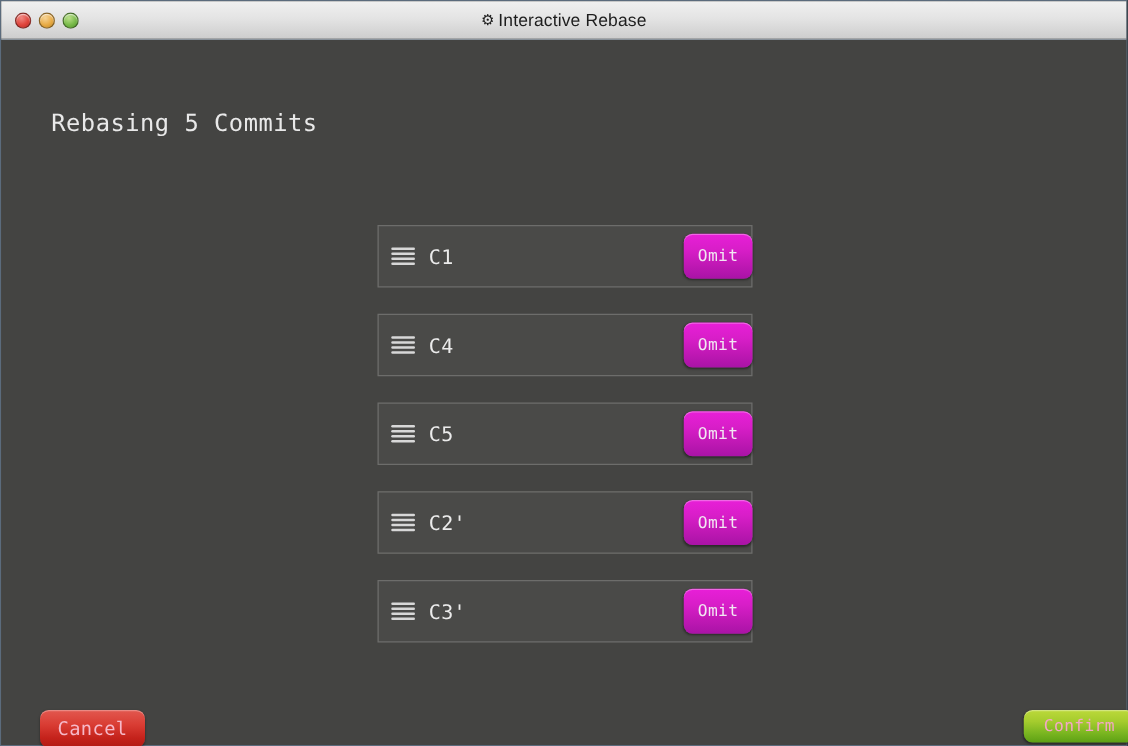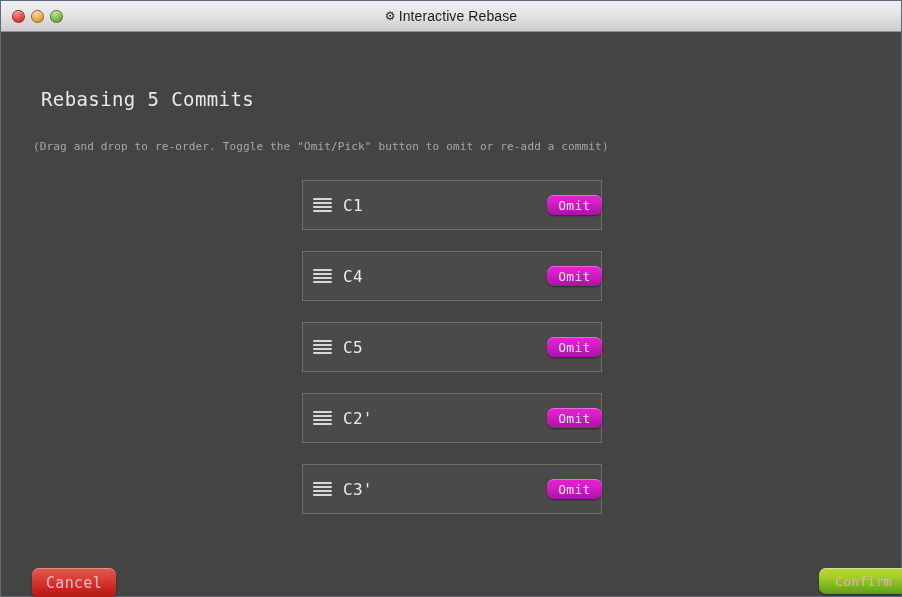--- a/index.html
+++ b/index.html
@@ -134,21 +134,21 @@
     font-size: 16px;
     color: #ebebeb;
     letter-spacing: .3px;
   }
   .omit-button {
     position: absolute;
     right: -1px;
     top: 50%;
     transform: translateY(-50%);
     width: 55px;
-    height: 20px;
+    height: 36px;
     box-sizing: border-box;
     border: 0;
     border-radius: 7px;
     background: linear-gradient(to bottom, #e81fd8 0%, #d81ec8 35%, #bf18b4 70%, #a913a6 100%);
     color: #f2e7f2;
     font-family: "DejaVu Sans Mono", "Liberation Mono", monospace;
     font-size: 13px;
     letter-spacing: .3px;
     cursor: pointer;
     box-shadow: 0 1px 2px rgba(0,0,0,0.45),
@@ -206,21 +206,20 @@
       <span class="light green"></span>
     </div>
     <div class="title-text">
       <span class="gear-ico">⚙</span><span>Interactive Rebase</span>
     </div>
   </div>
 
   <div class="content">
 
     <div class="heading">Rebasing 5 Commits</div>
-    <div class="subheading">(Drag and drop to re-order. Toggle the "Omit/Pick" button to omit or re-add a commit)</div>
 
     <div class="commit-list">
 
       <div class="commit-row">
         <span class="drag-handle">
           <i></i>
             <i></i>
             <i></i>
             <i></i>
         </span>

